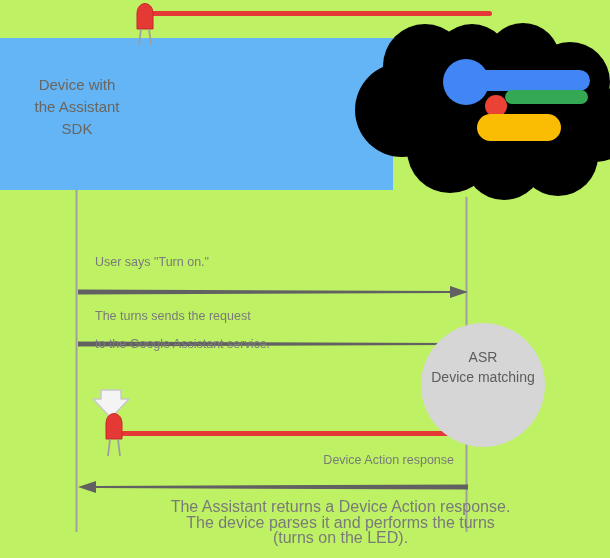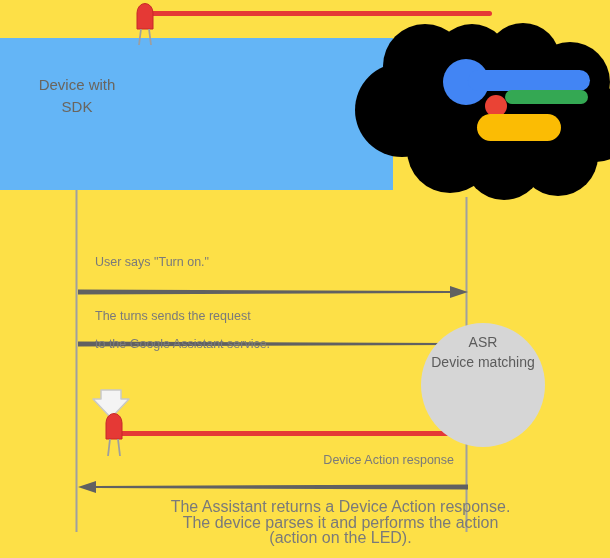--- a/index.html
+++ b/index.html
@@ -1,19 +1,19 @@
 <!DOCTYPE html>
 <html><head>
 <meta charset="utf-8">
 <style>
   html,body{margin:0;padding:0;background:#ffffff;}
   .canvas{
     position:relative;
     width:610px;height:558px;
-    background:#fde047;
+    background:#bef264;
     font-family:"Liberation Sans",sans-serif;
     overflow:hidden;
   }
   .device-box{
     position:absolute;left:0;top:38px;
     width:393px;height:152px;
     background:#64b5f6;
   }
   .gfx{position:absolute;left:0;top:0;}
   .device-box-label{
@@ -24,21 +24,21 @@
   .blk{display:block;}
   .label{
     position:absolute;font-size:12.5px;color:#7a7a7a;
     white-space:nowrap;
   }
   .msg1{left:95px;top:255px;}
   .msg2a{left:95px;top:309px;}
   .msg2b{left:95px;top:325px;margin-top:12px;}
   .msg3{top:453px;right:156px;}
   .circle-label{
-    position:absolute;left:412px;top:332px;width:142px;
+    position:absolute;left:412px;top:347px;width:142px;
     text-align:center;font-size:14px;line-height:20px;
     color:#5c5c5c;
   }
   .caption{
     position:absolute;left:168px;top:499px;width:345px;
     text-align:center;font-size:16px;line-height:15.5px;
     color:#7a7a7a;
   }
 </style>
 </head>
@@ -91,34 +91,35 @@
       <path d="M106,423 A8,9.5 0 0 1 122,423 L122,439 L106,439 Z" fill="#e53935" stroke="#c62828" stroke-width="1"></path>
       <path d="M110,439 L108,456" stroke="#9e9e9e" stroke-width="1.8" fill="none"></path>
       <path d="M118,439 L120,456" stroke="#9e9e9e" stroke-width="1.8" fill="none"></path>
     </g>
 
     <circle cx="483" cy="385" r="62" fill="#d6d6d6"></circle>
   </svg>
 
   <div class="device-box-label">
     <span class="blk">Device with</span>
+    <span class="blk">the Assistant</span>
     <span class="blk">SDK</span>
   </div>
 
   <div class="label msg1">User says "Turn on."</div>
 
   <div class="label msg2a">The turns sends the request</div>
   <div class="label msg2b">to the Google Assistant service.</div>
 
   <div class="circle-label">
     <span class="blk">ASR</span>
     <span class="blk">Device matching</span>
   </div>
 
   <div class="label msg3">Device Action response</div>
 
   <div class="caption">
     <span class="blk">The Assistant returns a Device Action response.</span>
-    <span class="blk">The device parses it and performs the action</span>
-    <span class="blk">(action on the LED).</span>
+    <span class="blk">The device parses it and performs the turns</span>
+    <span class="blk">(turns on the LED).</span>
   </div>
 
 </div>
 
 </body></html>

